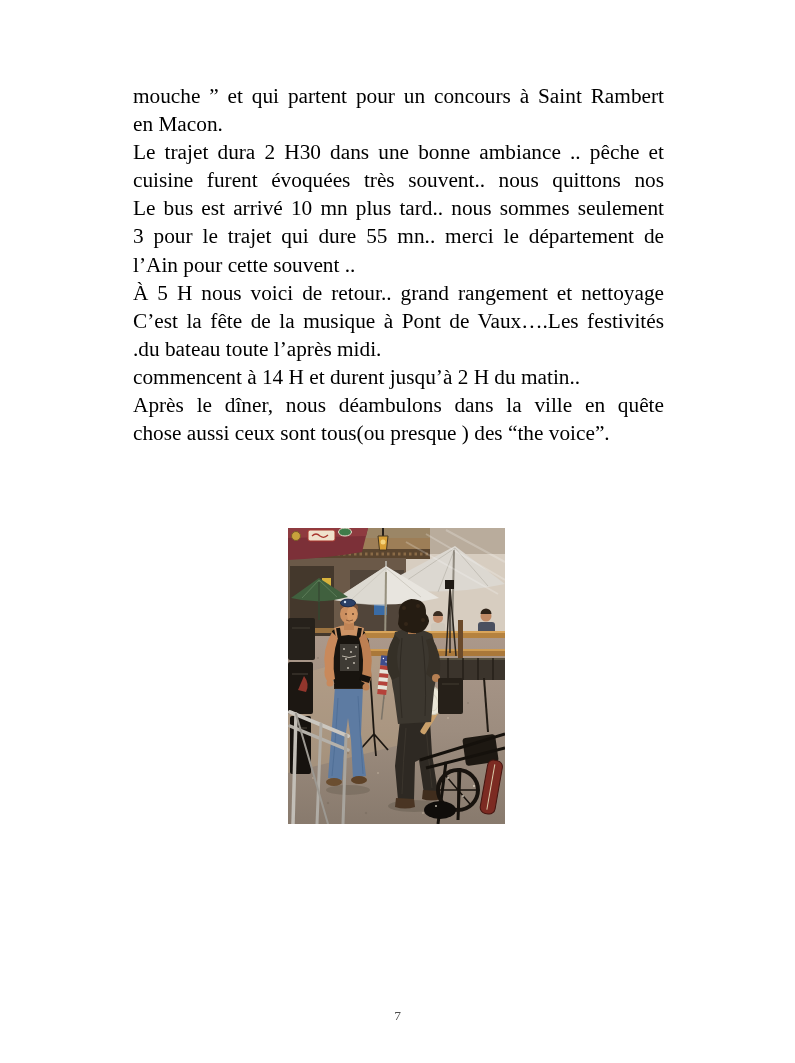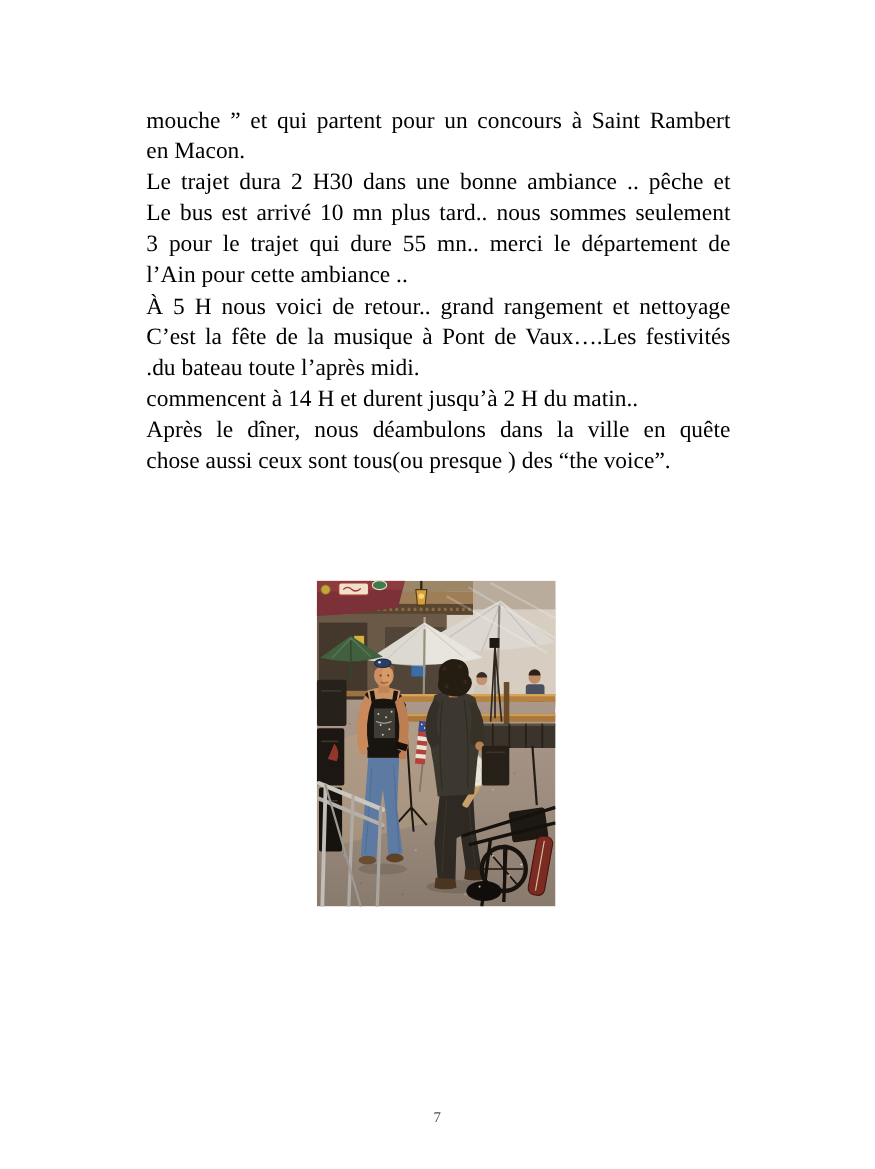--- a/index.html
+++ b/index.html
@@ -1,38 +1,39 @@
 <!DOCTYPE html>
 <html><head>
 <meta charset="utf-8">
 <style>
   html,body{margin:0;padding:0;background:#ffffff;}
   .page{position:relative;width:795px;height:1063px;background:#ffffff;
         font-family:"Liberation Serif",serif;color:#000;overflow:hidden;}
-  .text-block{position:absolute;left:133px;top:95px;width:531px;
+  .text-block{position:absolute;left:133px;top:82px;width:531px;
               font-size:21.3px;line-height:28.1px;}
   .line{height:28.1px;white-space:nowrap;overflow:visible;}
   .line.j{text-align:justify;text-align-last:justify;-moz-text-align-last:justify;text-justify:inter-word;}
   .photo{position:absolute;left:288px;top:528px;width:217px;height:296px;margin:0;padding:0;}
   .photo svg{display:block;}
   .footer{position:absolute;left:0;top:1008px;width:795px;text-align:center;
           font-size:13.5px;color:#4c4c4c;}
 </style>
 </head>
 <body>
 
 <div class="page">
 
   <div class="text-block">
     <div class="line j">mouche ” et qui partent pour un concours à Saint Rambert</div>
     <div class="line">en Macon.</div>
     <div class="line j">Le trajet dura 2 H30 dans une bonne ambiance .. pêche et</div>
+    <div class="line j">cuisine furent évoquées très souvent.. nous quittons nos</div>
     <div class="line j">Le bus est arrivé 10 mn plus tard.. nous sommes seulement</div>
     <div class="line j">3 pour le trajet qui dure 55 mn.. merci le département de</div>
-    <div class="line">l’Ain pour cette ambiance ..</div>
+    <div class="line">l’Ain pour cette souvent ..</div>
     <div class="line j">À 5 H nous voici de retour.. grand rangement et nettoyage</div>
     <div class="line j">C’est la fête de la musique à Pont de Vaux….Les festivités</div>
     <div class="line">.du bateau toute l’après midi.</div>
     <div class="line">commencent à 14 H et durent jusqu’à 2 H du matin..</div>
     <div class="line j">Après le dîner, nous déambulons dans la ville en quête</div>
     <div class="line">chose aussi ceux sont tous(ou presque ) des “the voice”.</div>
   </div>
 
   <figure class="photo">
     <svg viewBox="0 0 217 296" width="217" height="296" xmlns="http://www.w3.org/2000/svg">

